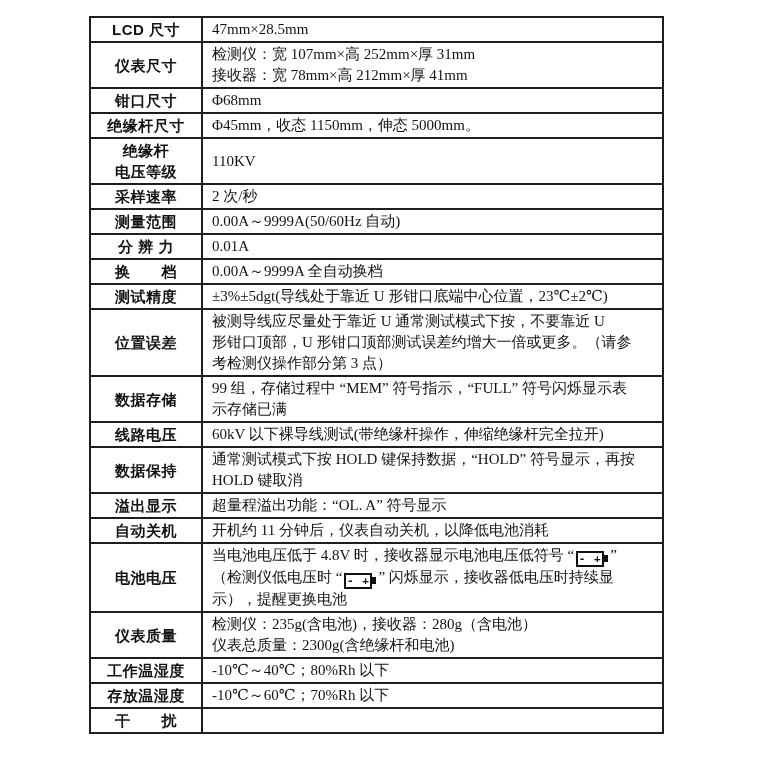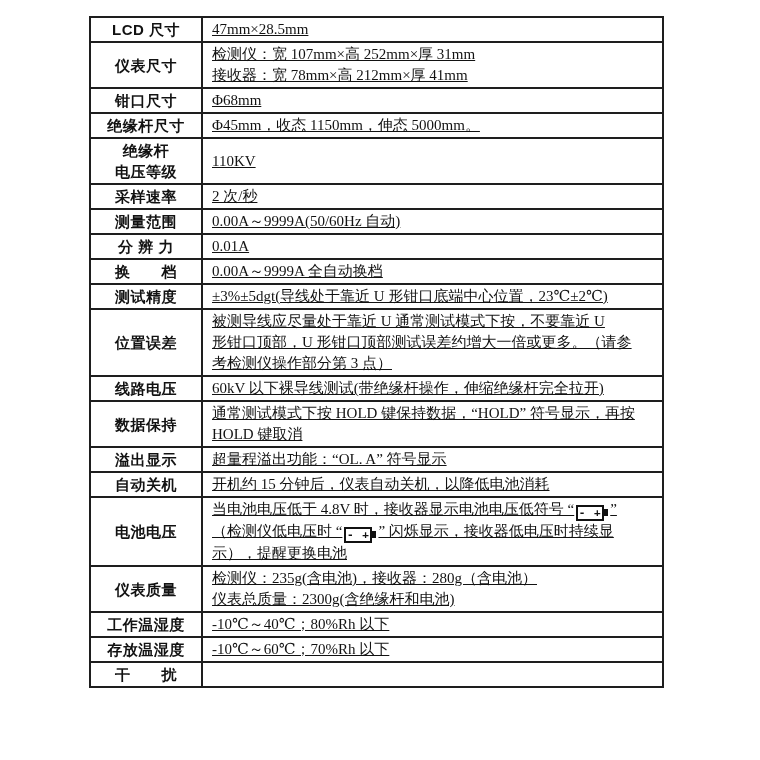--- a/index.html
+++ b/index.html
@@ -30,21 +30,20 @@
     width: 106px;
     text-align: center;
     font-weight: bold;
     padding: 1px 2px;
     font-family: "Liberation Sans", "DejaVu Sans", sans-serif;
     letter-spacing: 0.5px;
     margin-top: 21px;
   }
   td.value-cell {
     padding: 1px 6px 1px 9px;
-    text-decoration: underline;
   }
   .vline { white-space: normal; }
   .battery {
     display: inline-block;
     position: relative;
     width: 24px;
     height: 12px;
     border: 2px solid #111;
     vertical-align: -2px;
     margin: 0 6px 0 2px;
@@ -137,20 +136,27 @@
       </tr>
       <tr>
         <td class="label-cell">位置误差</td>
         <td class="value-cell">
           <div class="vline">被测导线应尽量处于靠近 U 通常测试模式下按，不要靠近 U</div>
           <div class="vline">形钳口顶部，U 形钳口顶部测试误差约增大一倍或更多。（请参</div>
           <div class="vline">考检测仪操作部分第 3 点）</div>
         </td>
       </tr>
       <tr>
+        <td class="label-cell">数据存储</td>
+        <td class="value-cell">
+          <div class="vline">99 组，存储过程中 “MEM” 符号指示，“FULL” 符号闪烁显示表</div>
+          <div class="vline">示存储已满</div>
+        </td>
+      </tr>
+      <tr>
         <td class="label-cell">线路电压</td>
         <td class="value-cell">
           <div class="vline">60kV 以下裸导线测试(带绝缘杆操作，伸缩绝缘杆完全拉开)</div>
         </td>
       </tr>
       <tr>
         <td class="label-cell">数据保持</td>
         <td class="value-cell">
           <div class="vline">通常测试模式下按 HOLD 键保持数据，“HOLD” 符号显示，再按</div>
           <div class="vline">HOLD 键取消</div>
@@ -158,21 +164,21 @@
       </tr>
       <tr>
         <td class="label-cell">溢出显示</td>
         <td class="value-cell">
           <div class="vline">超量程溢出功能：“OL. A” 符号显示</div>
         </td>
       </tr>
       <tr>
         <td class="label-cell">自动关机</td>
         <td class="value-cell">
-          <div class="vline">开机约 15 分钟后，仪表自动关机，以降低电池消耗</div>
+          <div class="vline">开机约 11 分钟后，仪表自动关机，以降低电池消耗</div>
         </td>
       </tr>
       <tr>
         <td class="label-cell">电池电压</td>
         <td class="value-cell">
           <div class="vline">当电池电压低于 4.8V 时，接收器显示电池电压低符号 “<span class="battery"><span class="bat-glyph">- +</span></span>”</div>
           <div class="vline">（检测仪低电压时 “<span class="battery"><span class="bat-glyph">- +</span></span>” 闪烁显示，接收器低电压时持续显</div>
           <div class="vline">示），提醒更换电池</div>
         </td>
       </tr>

